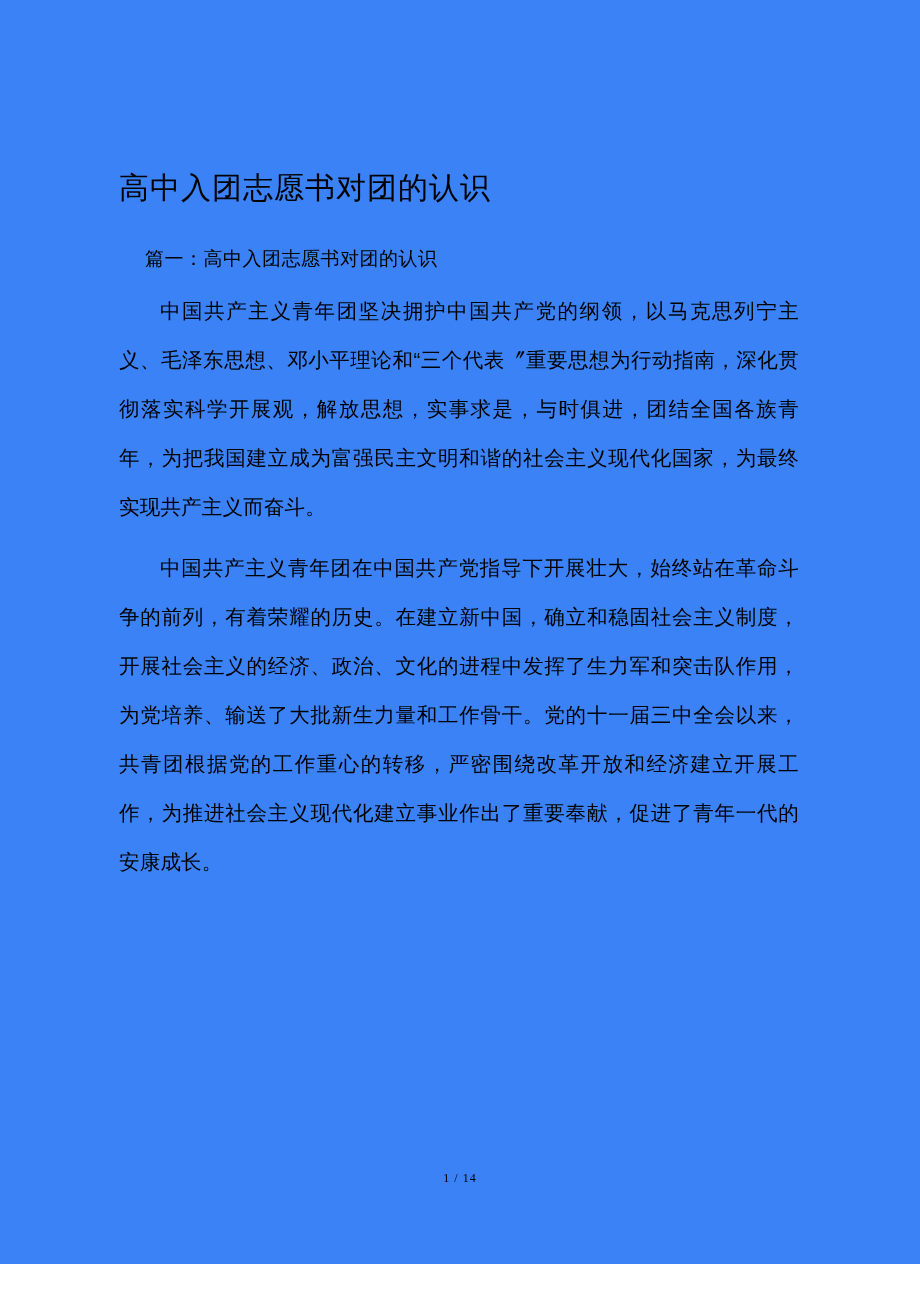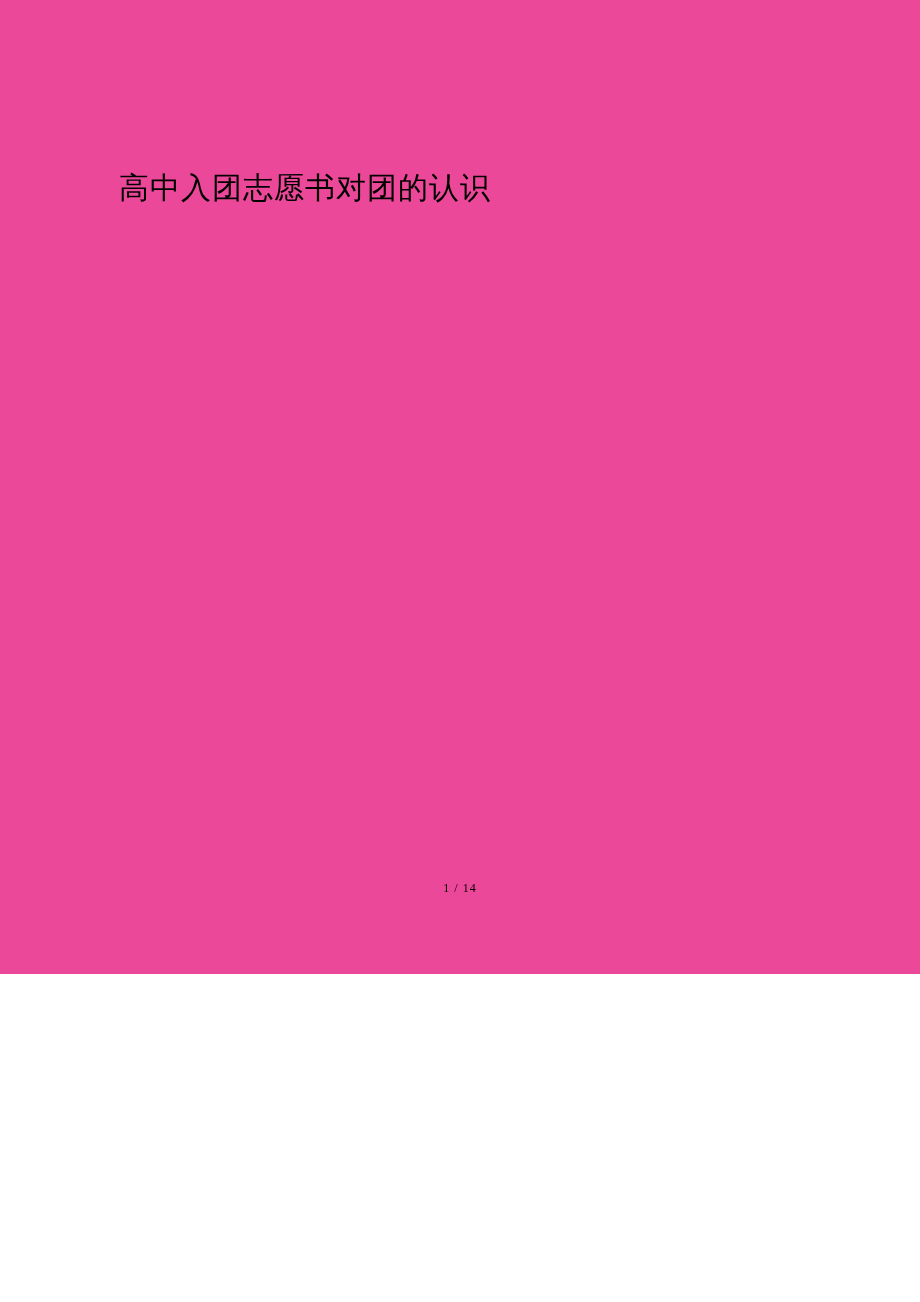--- a/index.html
+++ b/index.html
@@ -2,22 +2,22 @@
 <html lang="zh"><head>
 <meta charset="utf-8">
 <style>
   html, body {
     margin: 0;
     padding: 0;
     background: #ffffff;
   }
   .page {
     width: 920px;
-    height: 974px;
-    background: #ec4899;
+    height: 1264px;
+    background: #3b82f6;
     position: relative;
     box-sizing: border-box;
     font-family: "Liberation Serif", "DejaVu Serif", serif;
     color: #000000;
     overflow: hidden;
   }
   .content {
     position: absolute;
     left: 119px;
     top: 0;
@@ -63,15 +63,18 @@
     font-size: 12px;
     letter-spacing: 1px;
   }
 </style>
 </head>
 <body>
 
 <div class="page">
   <div class="content">
     <h1 class="doc-title">高中入团志愿书对团的认识</h1>
+    <p class="subtitle">篇一：高中入团志愿书对团的认识</p>
+    <p class="para">中国共产主义青年团坚决拥护中国共产党的纲领，以马克思列宁主义、毛泽东思想、邓小平理论和“三个代表〞重要思想为行动指南，深化贯彻落实科学开展观，解放思想，实事求是，与时俱进，团结全国各族青年，为把我国建立成为富强民主文明和谐的社会主义现代化国家，为最终实现共产主义而奋斗。</p>
+    <p class="para">中国共产主义青年团在中国共产党指导下开展壮大，始终站在革命斗争的前列，有着荣耀的历史。在建立新中国，确立和稳固社会主义制度，开展社会主义的经济、政治、文化的进程中发挥了生力军和突击队作用，为党培养、输送了大批新生力量和工作骨干。党的十一届三中全会以来，共青团根据党的工作重心的转移，严密围绕改革开放和经济建立开展工作，为推进社会主义现代化建立事业作出了重要奉献，促进了青年一代的安康成长。</p>
   </div>
   <div class="footer">1 / 14</div>
 </div>
 
 </body></html>

